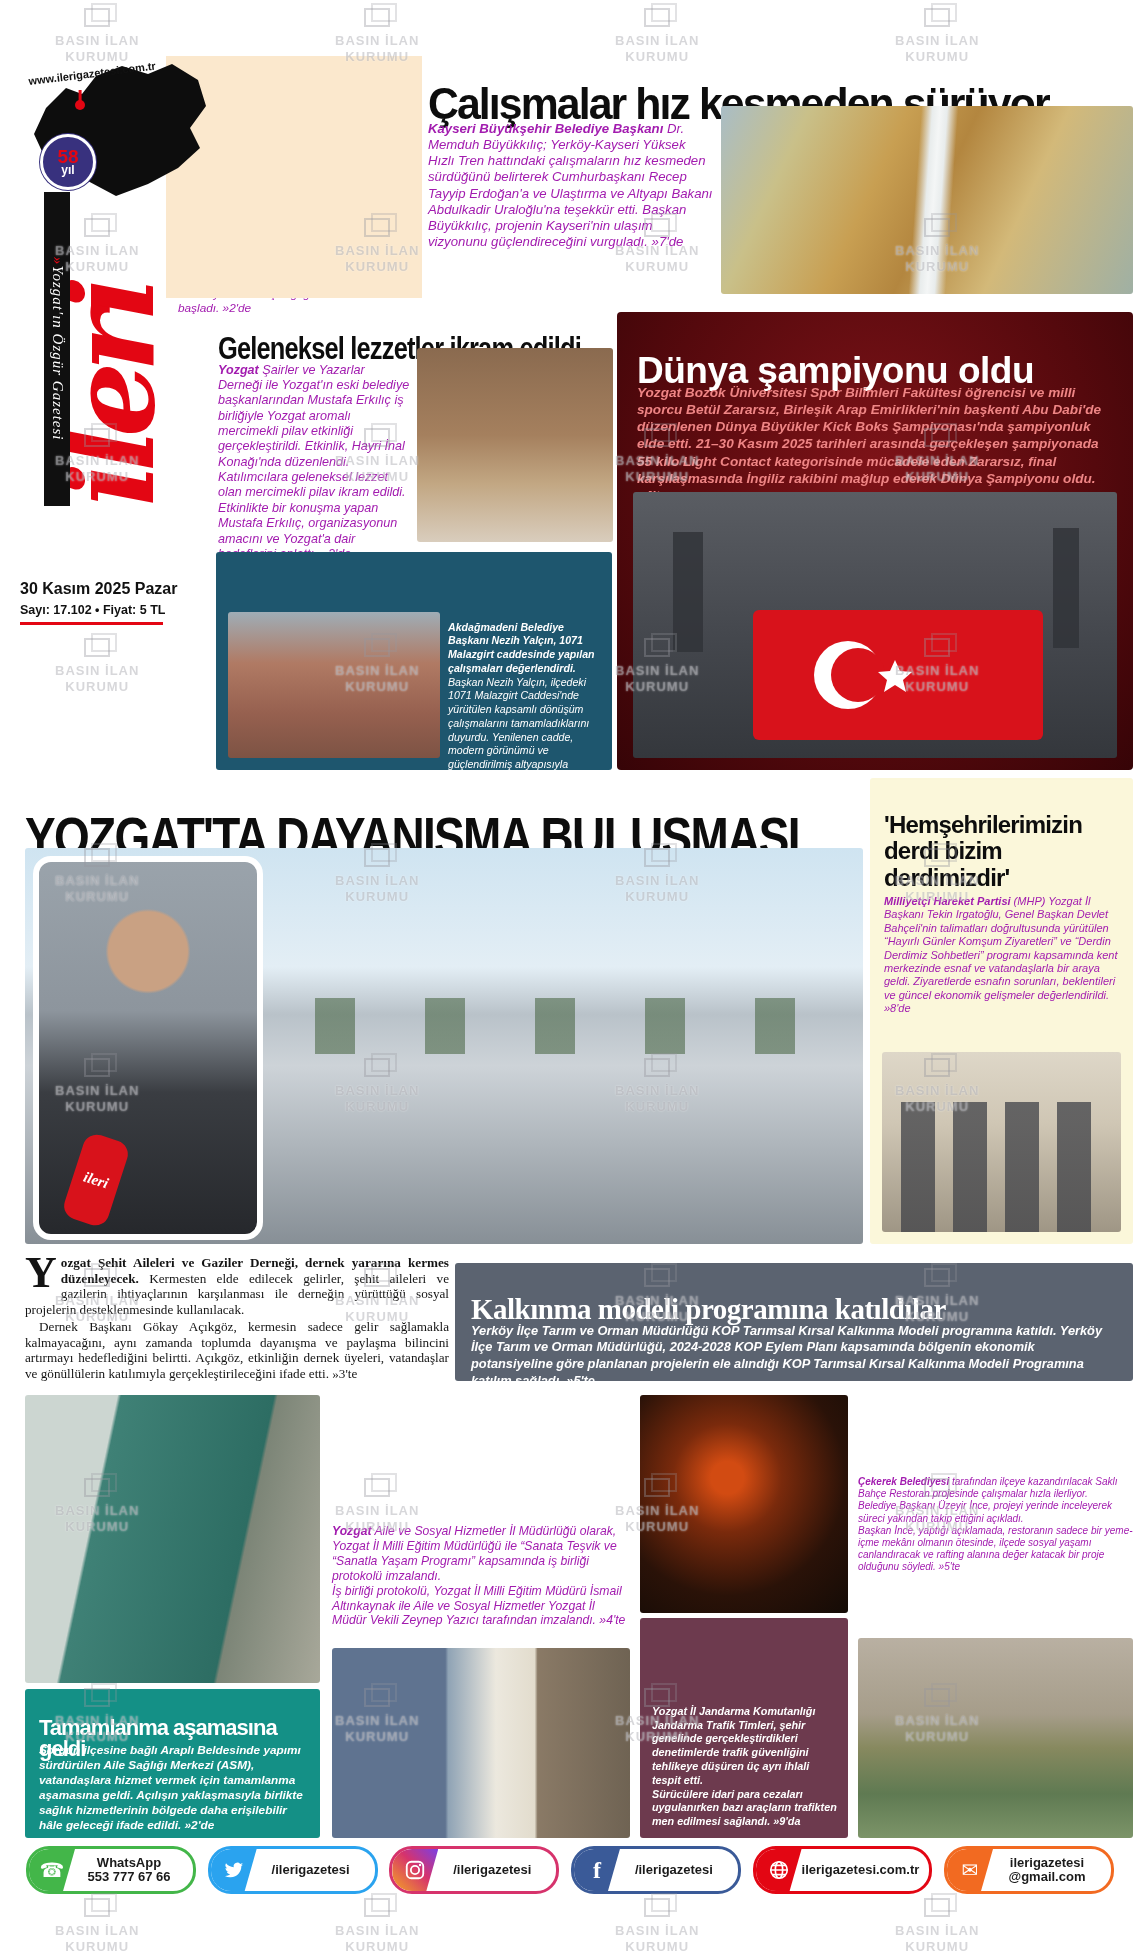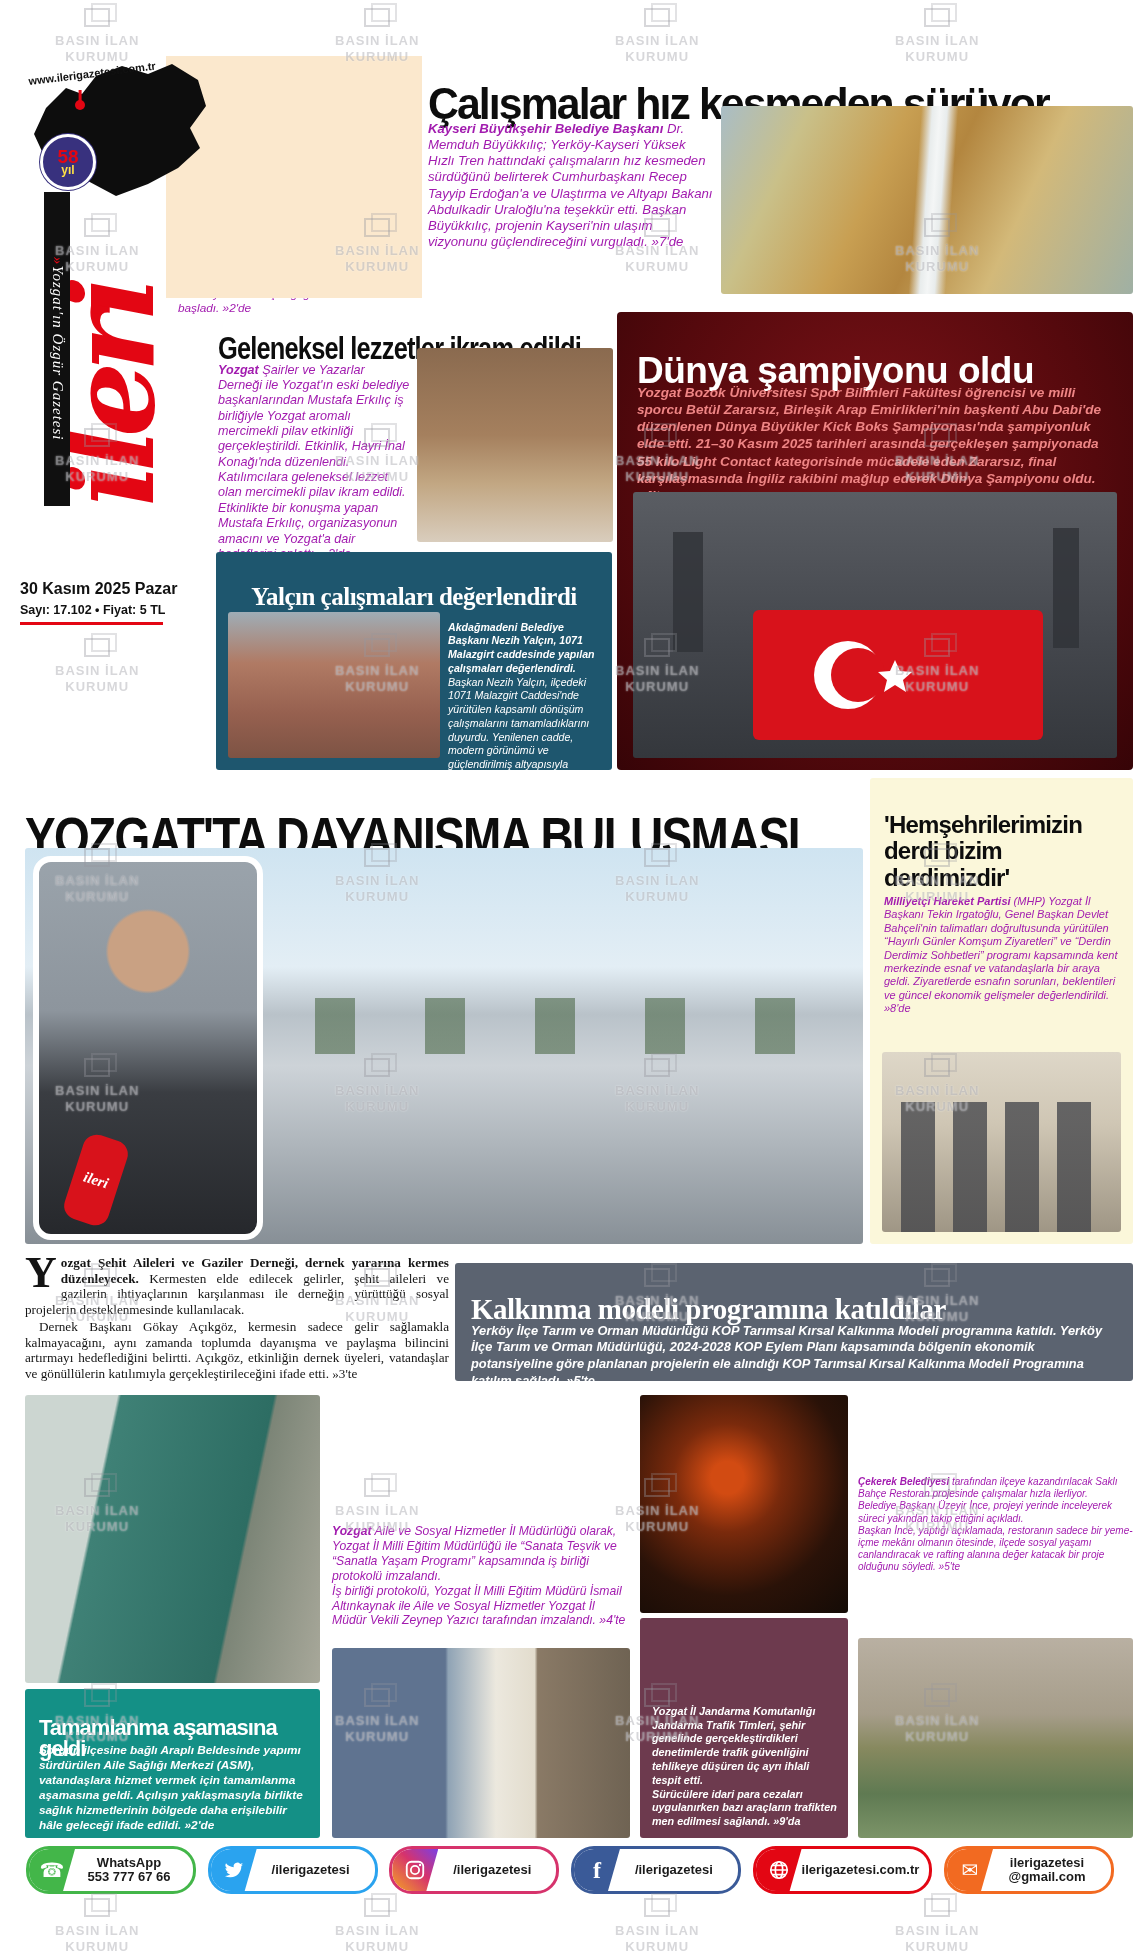--- a/index.html
+++ b/index.html
@@ -14,21 +14,21 @@
   .prel { white-space:pre-line; }
   .serifbold { font-family:"Liberation Serif", serif; font-weight:bold; }
 
   
   .site-url { left:28px; top:66px; width:150px; transform:rotate(-7deg); font-size:11px; font-weight:bold; color:#111; z-index:6; }
   .map-wrap { left:28px; top:56px; width:185px; height:150px; z-index:5; }
   .badge58 { left:40px; top:134px; width:50px; height:50px; border-radius:50%;
              background:#38317e; border:3px solid #fff; box-shadow:0 0 0 1px #38317e;
              display:flex; flex-direction:column; align-items:center; justify-content:center; z-index:7; }
   .badge58 .n { color:#e30613; font-weight:bold; font-size:19px; line-height:.9; }
-  .badge58 .l { color:#fde047; font-weight:bold; font-size:12px; line-height:.9;text-align:right; }
+  .badge58 .l { color:#ffffff; font-weight:bold; font-size:12px; line-height:.9;text-align:right; }
   .tagline-strip { left:44px; top:192px; width:26px; height:314px; background:#101010; z-index:6;
                    display:flex; align-items:center; justify-content:center; }
   .tagline-strip span { writing-mode:vertical-rl; font-family:"Liberation Serif", serif; font-style:italic;
                         color:#fff; font-size:15px; letter-spacing:1px; white-space:nowrap; }
   .tagline-strip .chev { color:#e30613; font-weight:bold; }
   .logo-ileri { left:52px; top:196px; width:120px; height:400px; z-index:5;
                 display:flex; align-items:center; justify-content:center; }
   .logo-ileri span { writing-mode:vertical-rl; transform:rotate(180deg);
                      font-family:"DejaVu Serif", serif; font-weight:bold; font-style:italic;
                      color:#e30613; font-size:118px; line-height:1; letter-spacing:-10px; }
@@ -201,21 +201,20 @@
       <rect x="120" y="118" width="290" height="130" rx="6" fill="#d8121b"></rect>
       <circle cx="215" cy="183" r="34" fill="#fff"></circle>
       <circle cx="225" cy="183" r="27" fill="#d8121b"></circle>
       <path fill="#fff" d="M262,168 l5,11 12,1 -9,8 3,12 -11-7 -11,7 3-12 -9-8 12-1 z"></path>
       <rect x="40" y="40" width="30" height="120" fill="#2f3237" opacity=".8"></rect>
       <rect x="420" y="36" width="26" height="120" fill="#2f3237" opacity=".8"></rect>
     </svg>
   </div>
 
   <div class="abs box-yalcin"></div>
-  <h2 class="abs hl hl-white serifbold yalcin-hl">Yalçın çalışmaları değerlendirdi</h2>
   <div class="photo ph-yalcin"></div>
   <p class="abs body-txt yalcin-txt"><b>Akdağmadeni Belediye Başkanı Nezih Yalçın, 1071 Malazgirt caddesinde yapılan çalışmaları değerlendirdi.</b><span> Başkan Nezih Yalçın, ilçedeki 1071 Malazgirt Caddesi'nde yürütülen kapsamlı dönüşüm çalışmalarını tamamladıklarını duyurdu. Yenilenen cadde, modern görünümü ve güçlendirilmiş altyapısıyla vatandaşların kullanımına açıldı. »11'de</span></p>
 
   <h1 class="abs hl dayanisma-hl">YOZGAT'TA DAYANIŞMA BULUŞMASI</h1>
   <div class="photo ph-main">
     <div class="trees"></div>
     <div class="ph-inset">
       <div class="mic">
           <span>ileri</span>
         </div>

